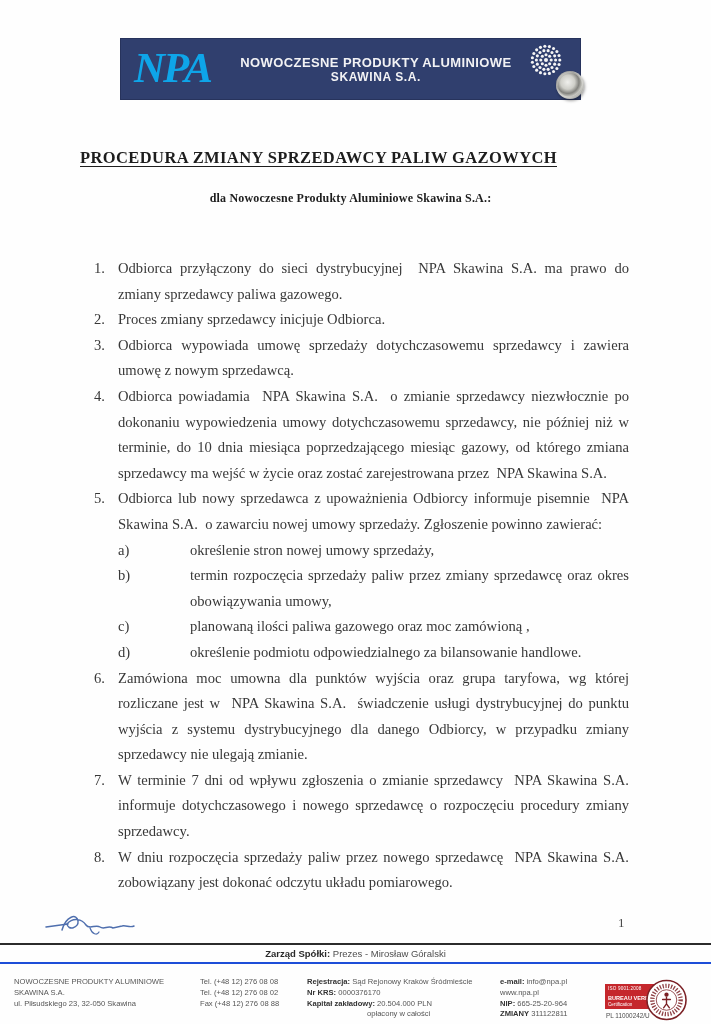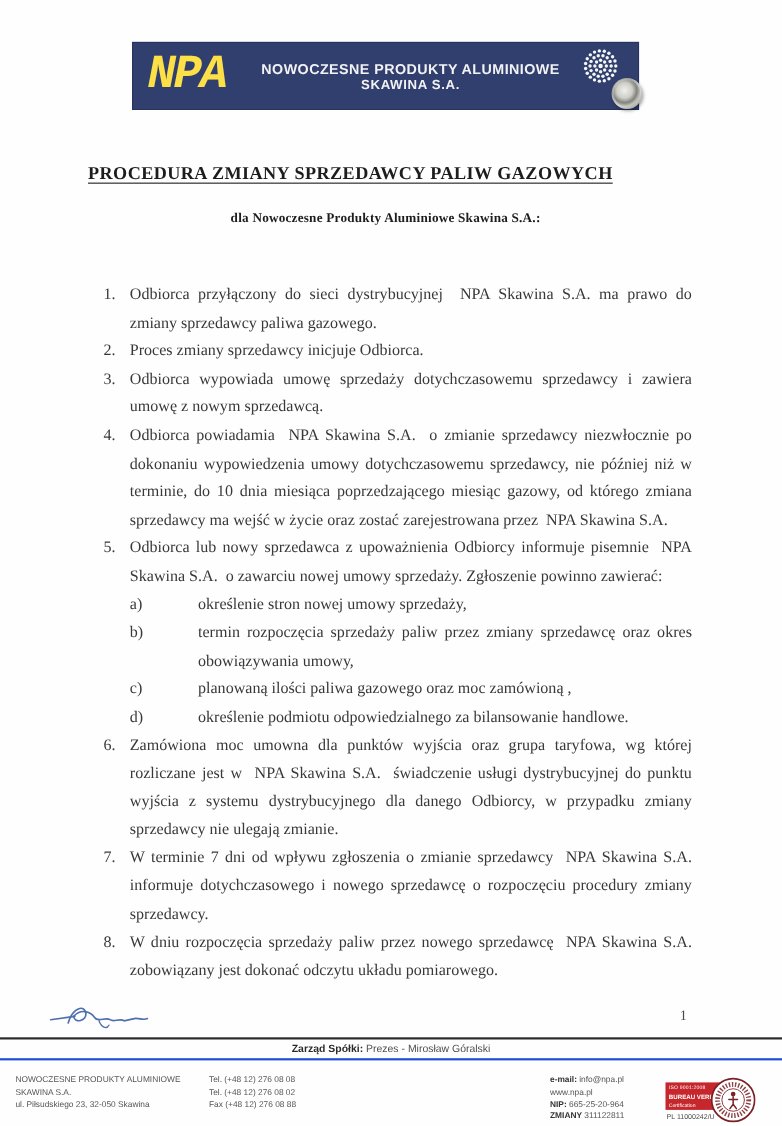--- a/index.html
+++ b/index.html
@@ -9,22 +9,22 @@
     font-family:"Liberation Serif", serif;color:#383838;
   }
 
   
   .banner{
     position:absolute;left:120px;top:38px;width:461px;height:62px;
     background:#303f6e;display:flex;align-items:center;
     box-shadow:0 0 0 1px #27335c inset;
   }
   .npa{
-    font-family:Liberation Mono, monospace;font-style:italic;font-weight:bold;
-    font-size:43px;color:#fde047;line-height:1;padding:0 6px 4px 14px;letter-spacing:-2px;text-align:center;
+    font-family:Liberation Serif, serif;font-style:italic;font-weight:bold;
+    font-size:43px;color:#0ea5e9;line-height:1;padding:0 6px 4px 14px;letter-spacing:-2px;text-align:center;
   }
   .banner-text{flex:1;text-align:center;color:#f2f2f4;
     font-family:"Liberation Sans", sans-serif;font-weight:bold;padding-right:46px;}
   .banner-line1{font-size:13px;letter-spacing:.4px;line-height:15px;}
   .banner-line2{font-size:12px;letter-spacing:.6px;line-height:14px;}
   .rosette{position:absolute;right:16px;top:3px;width:38px;height:38px;}
   .disc{
     position:absolute;right:-3px;bottom:1px;width:28px;height:28px;border-radius:50%;
     background:radial-gradient(circle at 42% 40%, #efefec 0%, #cfcfc9 30%, #83837e 48%, #c8c8c2 62%, #75756f 80%, #b9b9b3 100%);
     box-shadow:1px 2px 3px rgba(0,0,0,.35), inset 0 0 0 2px rgba(255,255,255,.25);
@@ -42,21 +42,21 @@
   }
 
   
   .content{position:absolute;left:94px;right:82px;top:256px;
     font-size:14.6px;line-height:25.6px;}
   .li{display:flex;}
   .li > .n{width:24px;flex:none;}
   .li > .t{flex:1;text-align:justify;}
   .sub{display:flex;margin-left:24px;}
   .sub > .n{width:62px;flex:none;}
-  .sub > .t{flex:1;text-align:justify;}
+  .sub > .t{flex:1;text-align:justify;margin-left:10px;}
 
   
   .signature{position:absolute;left:42px;top:910px;width:108px;height:34px;}
   .page-num{position:absolute;left:618px;top:915px;font-size:13px;color:#4a4a4a;}
 
   
   .board-bar{
     position:absolute;left:0;right:0;top:943px;height:17px;
     border-top:2px solid #2b2b2b;border-bottom:2px solid #1d4ed8;
     text-align:center;font-family:"Liberation Sans", sans-serif;
@@ -66,21 +66,21 @@
 
   
   .footer-info{
     position:absolute;left:0;right:0;top:972px;height:52px;
     font-family:"Liberation Sans", sans-serif;font-size:7.6px;
     line-height:10.8px;color:#555;
   }
   .footer-info b{color:#333;font-weight:bold;}
   .fcol{position:absolute;top:5px;white-space:nowrap;}
   .fcol1{left:14px;}
-  .fcol2{left:190px;}
+  .fcol2{left:200px;}
   .fcol3{left:307px;}
   .fcol3 .indent{padding-left:60px;}
   .fcol4{left:500px;}
 
   
   .cert{position:absolute;left:603px;top:8px;width:100px;height:44px;}
   .cert-box{
     position:absolute;left:2px;top:4px;width:58px;height:25px;background:#c5272c;
     color:#fff;padding:2px 3px;box-sizing:border-box;
   }
@@ -217,20 +217,26 @@
     <div class="fcol fcol1">
       <div>NOWOCZESNE PRODUKTY ALUMINIOWE</div>
       <div>SKAWINA S.A.</div>
       <div>ul. Piłsudskiego 23, 32-050 Skawina</div>
     </div>
     <div class="fcol fcol2">
       <div>Tel. (+48 12) 276 08 08</div>
       <div>Tel. (+48 12) 276 08 02</div>
       <div>Fax (+48 12) 276 08 88</div>
     </div>
+    <div class="fcol fcol3">
+      <div><b>Rejestracja:</b><span> Sąd Rejonowy Kraków Śródmieście</span></div>
+      <div><b>Nr KRS:</b><span> 0000376170</span></div>
+      <div><b>Kapitał zakładowy:</b><span> 20.504.000 PLN</span></div>
+      <div class="indent">opłacony w całości</div>
+    </div>
     <div class="fcol fcol4">
       <div><b>e-mail:</b><span> info@npa.pl</span></div>
       <div>www.npa.pl</div>
       <div><b>NIP:</b><span> 665-25-20-964</span></div>
       <div><b>ZMIANY</b><span> 311122811</span></div>
     </div>
 
     <div class="cert">
       <div class="cert-box">
         <div class="cert-iso">ISO 9001:2008</div>

